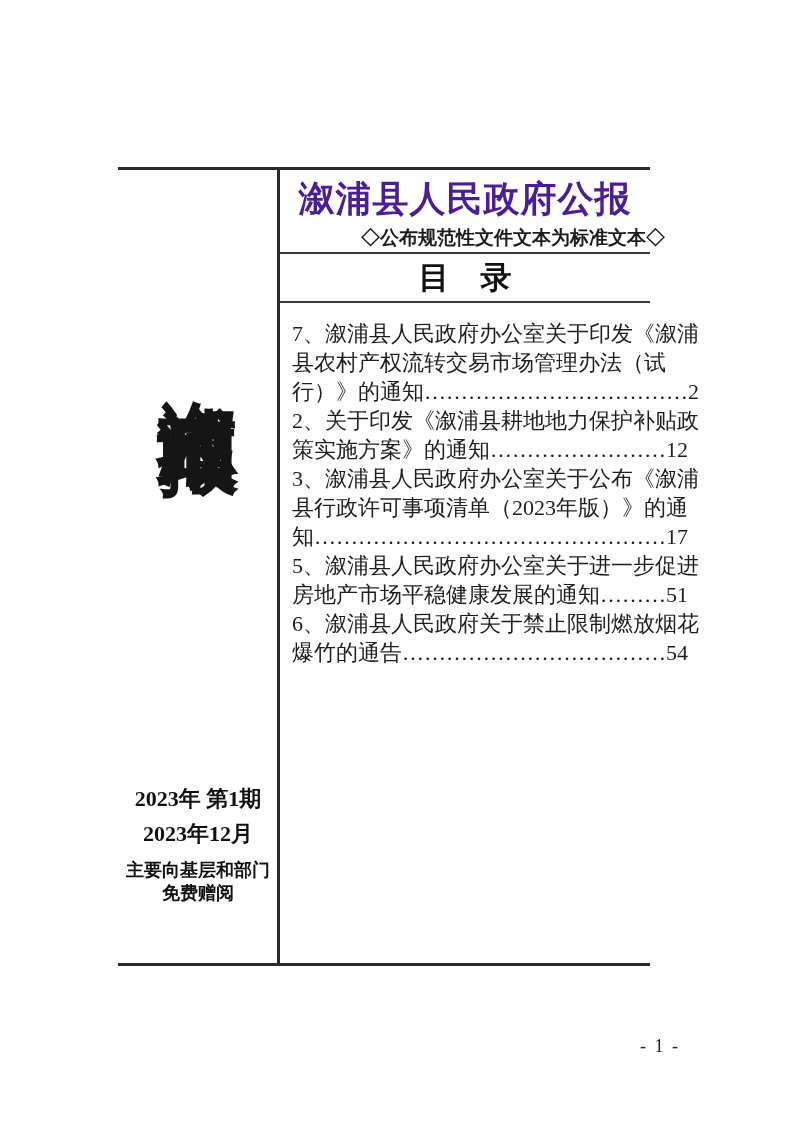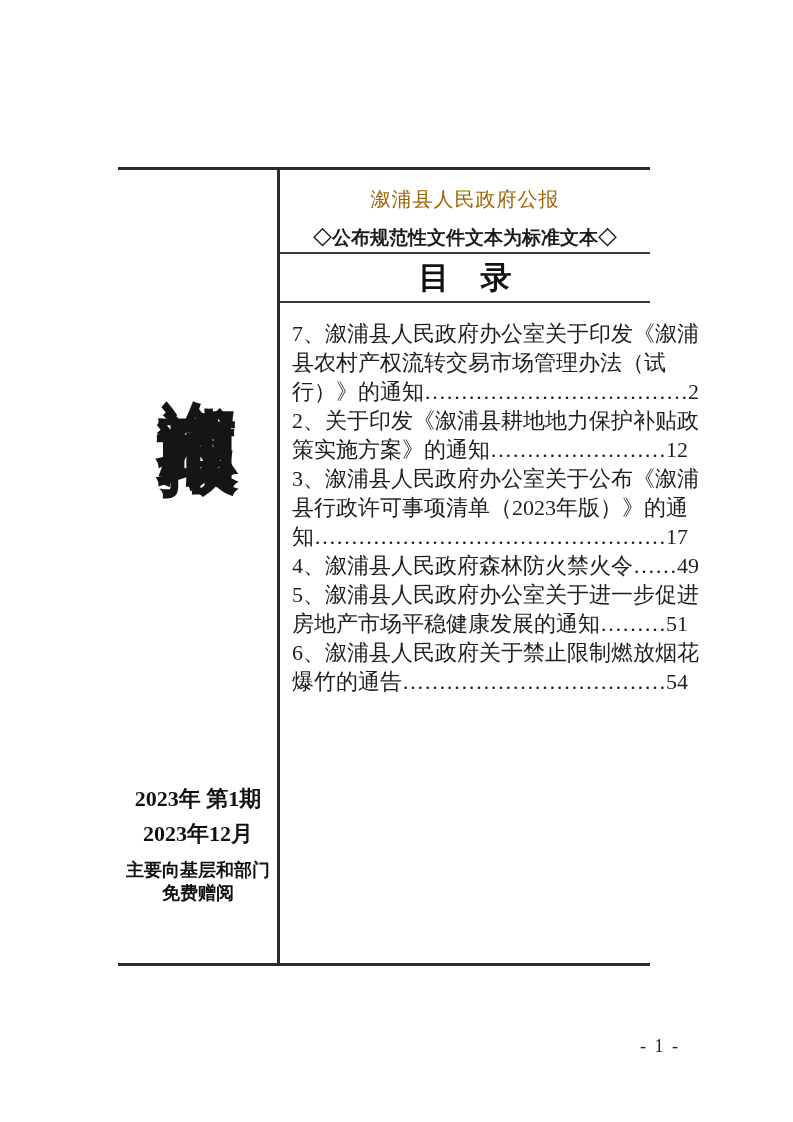--- a/index.html
+++ b/index.html
@@ -62,39 +62,40 @@
   }
 
   
   .gazette-title {
     position: absolute;
     left: 280px;
     top: 179px;
     width: 370px;
     text-align: center;
     font-family: "Liberation Sans", sans-serif;
-    font-weight: normal;
-    font-size: 20px;
+    font-weight: bold;
+    font-size: 36px;
     line-height: 40px;
-    color: #a16207;
+    color: #4c1d95;
     letter-spacing: 1px;
     white-space: nowrap;
   }
   .gazette-subtitle {
     position: absolute;
     left: 280px;
     top: 226px;
     width: 370px;
     text-align: center;
     font-family: "Liberation Serif", serif;
     font-weight: bold;
     font-size: 19px;
     line-height: 24px;
     color: #1c1c1c;
     white-space: nowrap;
+    padding-left: 48px;
   }
   .toc-heading {
     position: absolute;
     left: 280px;
     top: 259px;
     width: 370px;
     text-align: center;
     font-family: "Liberation Serif", serif;
     font-weight: bold;
     font-size: 31px;
@@ -153,20 +154,19 @@
   </div>
 
   <div class="gazette-title">溆浦县人民政府公报</div>
   <div class="gazette-subtitle">◇公布规范性文件文本为标准文本◇</div>
   <div class="toc-heading">目　录</div>
 
   <div class="toc-list">
     <div class="toc-item"><span class="toc-label">7、溆浦县人民政府办公室关于印发《溆浦县农村产权流转交易市场管理办法（试行）》的通知</span><span class="toc-dots">………………………………</span><span class="toc-page">2</span></div>
     <div class="toc-item"><span class="toc-label">2、关于印发《溆浦县耕地地力保护补贴政策实施方案》的通知</span><span class="toc-dots">……………………</span><span class="toc-page">12</span></div>
     <div class="toc-item"><span class="toc-label">3、溆浦县人民政府办公室关于公布《溆浦县行政许可事项清单（2023年版）》的通知</span><span class="toc-dots">…………………………………………</span><span class="toc-page">17</span></div>
-    <div class="toc-item"><span class="toc-label">4、溆浦县人民政府森林防火禁火令</span><span class="toc-dots">……</span><span class="toc-page">49</span></div>
     <div class="toc-item"><span class="toc-label">5、溆浦县人民政府办公室关于进一步促进房地产市场平稳健康发展的通知</span><span class="toc-dots">………</span><span class="toc-page">51</span></div>
     <div class="toc-item"><span class="toc-label">6、溆浦县人民政府关于禁止限制燃放烟花爆竹的通告</span><span class="toc-dots">………………………………</span><span class="toc-page">54</span></div>
   </div>
 
   <div class="page-number">- 1 -</div>
 
 </div>
 
 </body></html>

